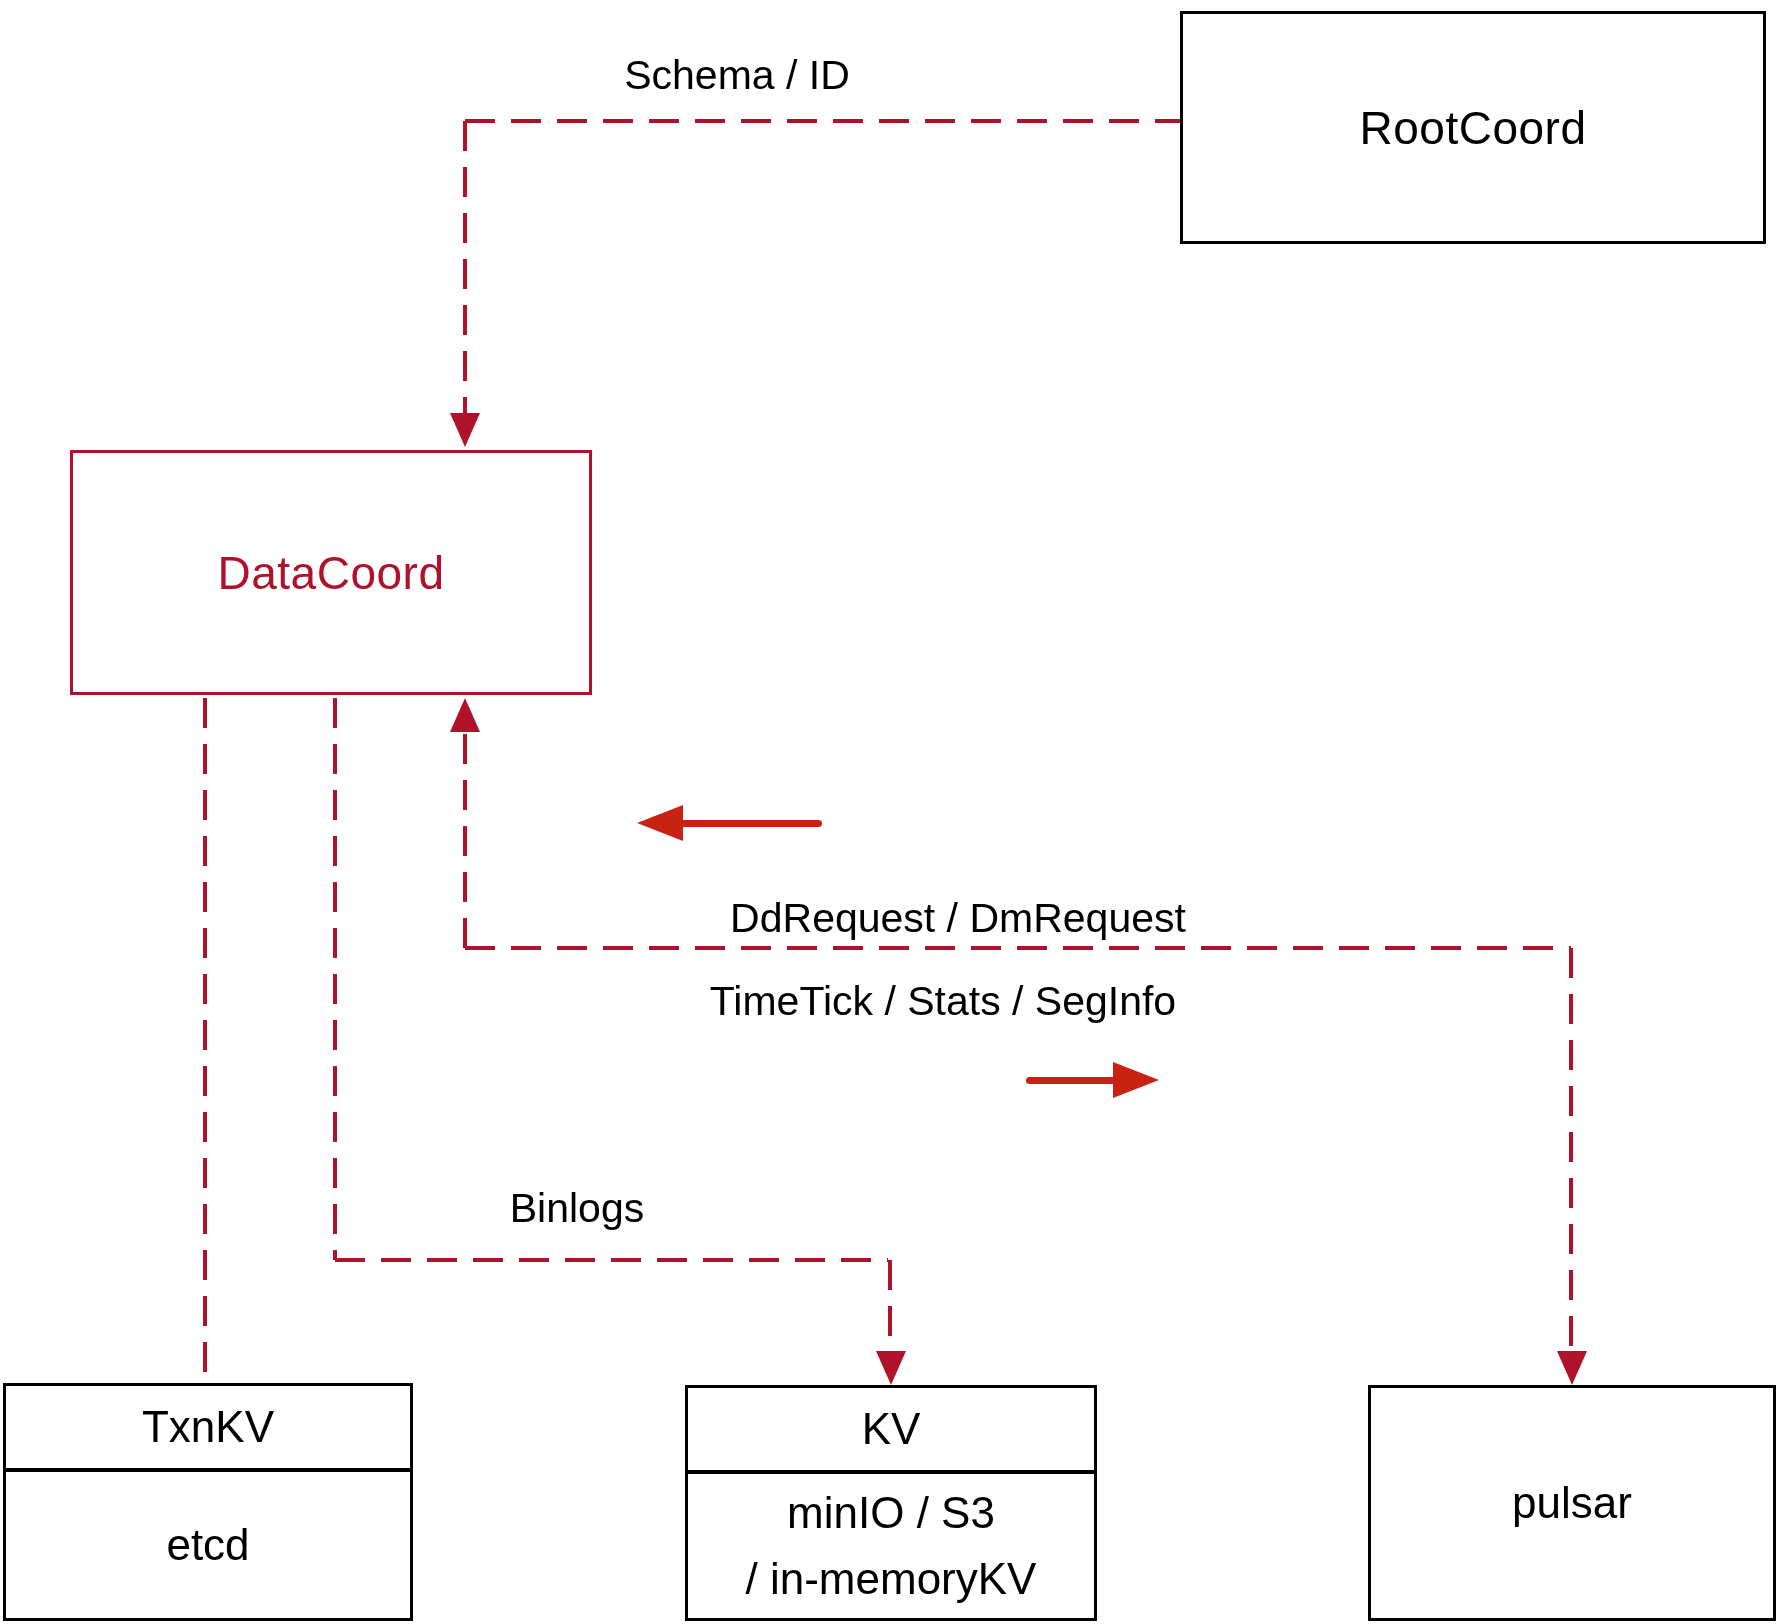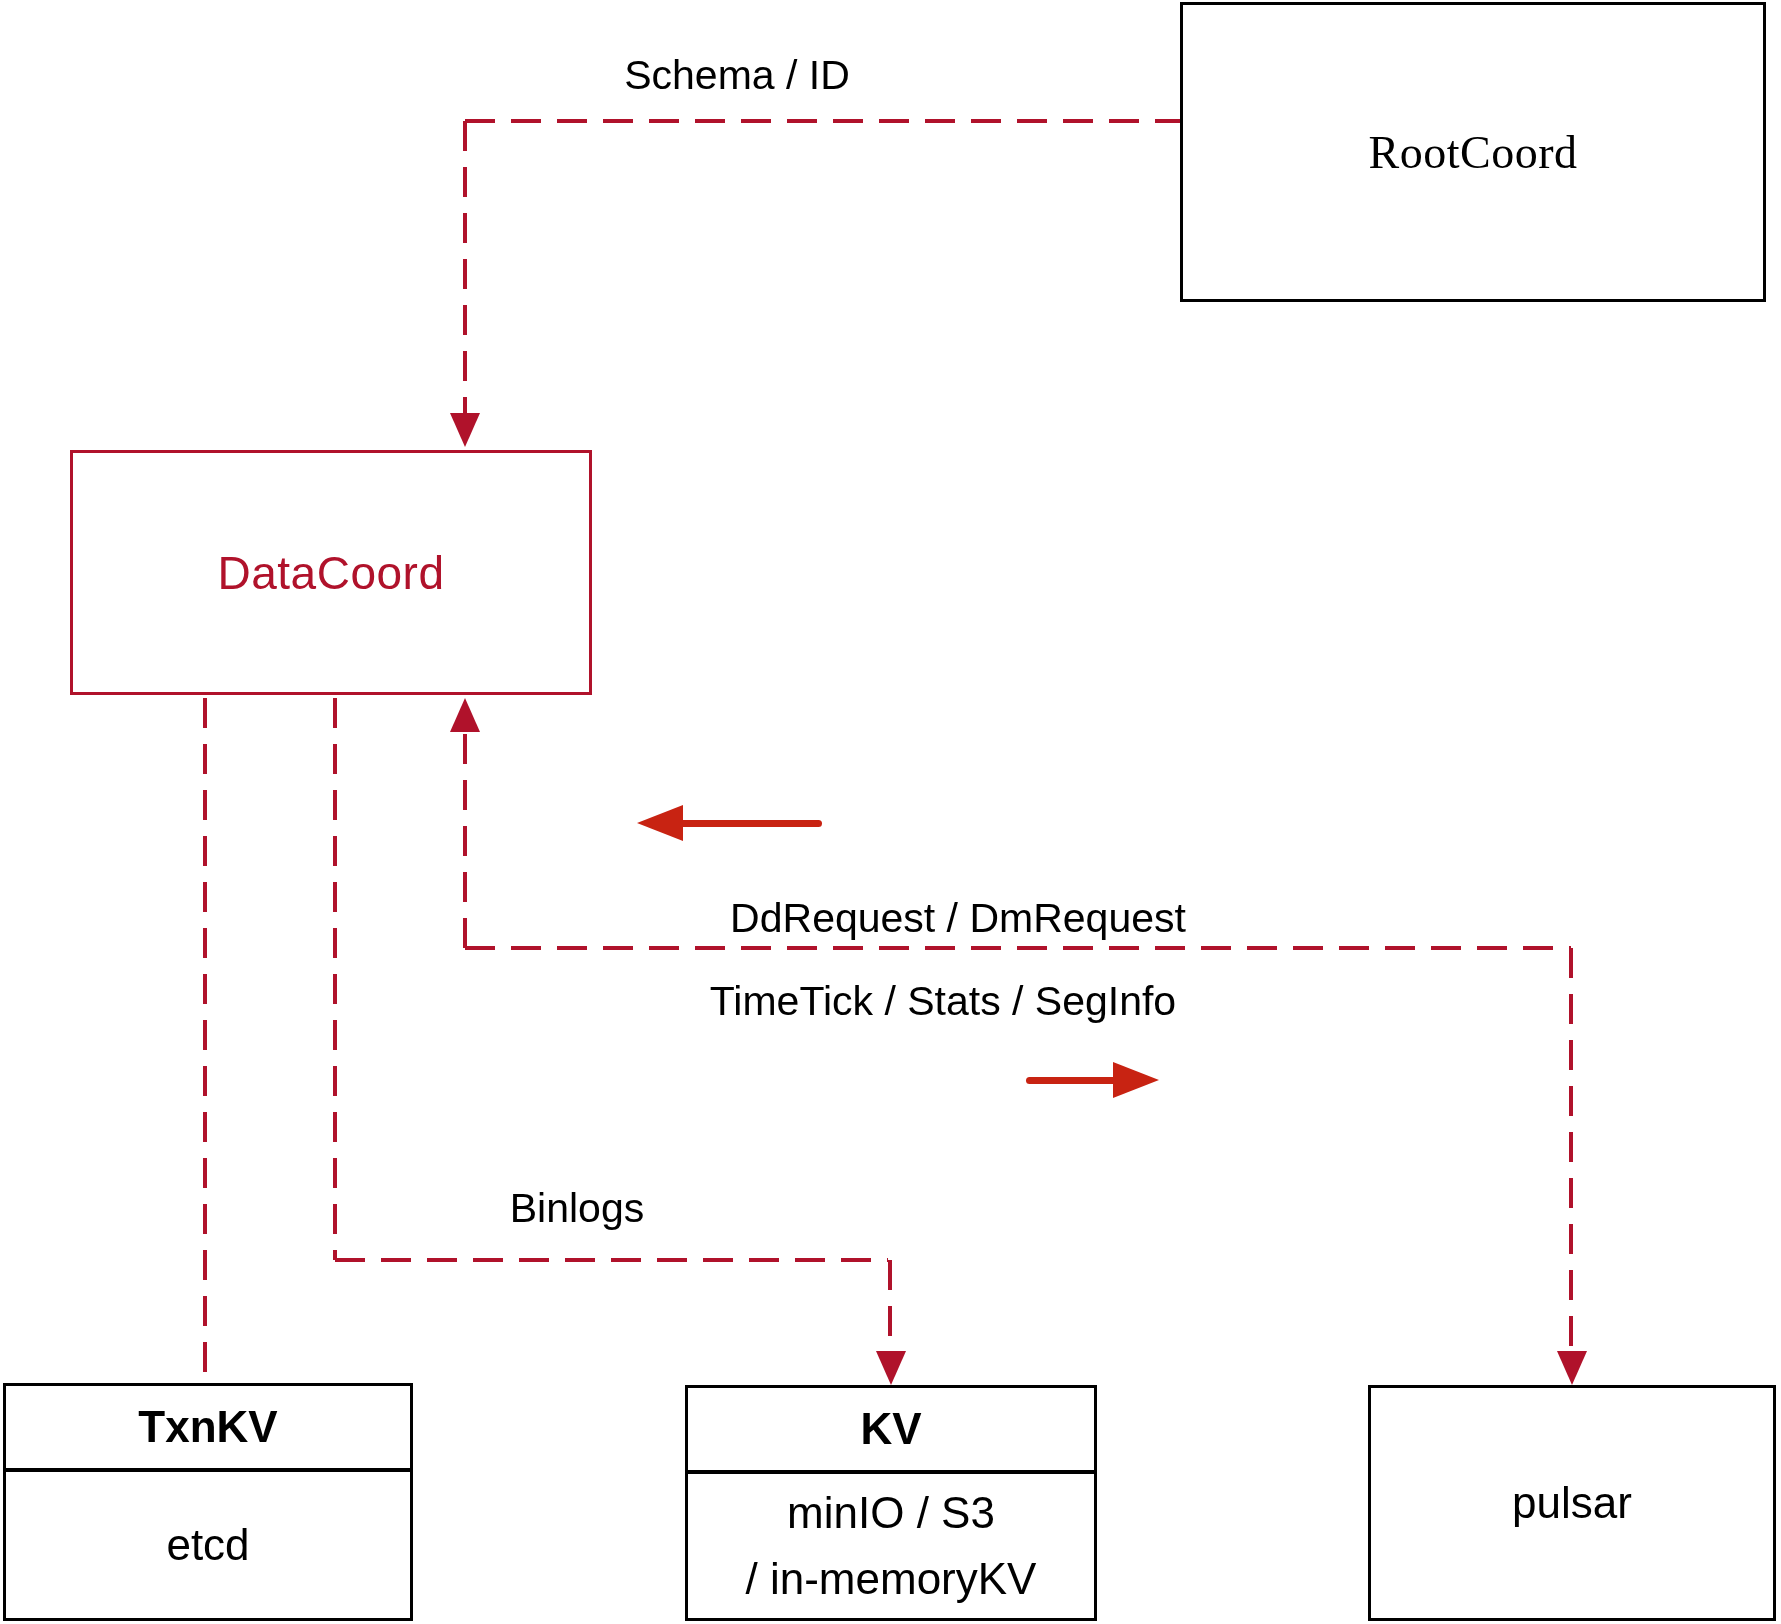--- a/index.html
+++ b/index.html
@@ -45,21 +45,21 @@
     box-sizing: border-box;
     display: flex;
     flex-direction: column;
   }
   .table-node .hdr {
     height: 82px;
     border-bottom: 4px solid var(--node-border);
     display: flex;
     align-items: center;
     justify-content: center;
-    font-weight: bold;
+    font-weight: normal;
     font-size: 44px;
   }
   .table-node .bdy {
     flex: 1;
     display: flex;
     flex-direction: column;
     align-items: center;
     justify-content: center;
     font-size: 44px;
     line-height: 66px;
@@ -157,21 +157,21 @@
   <div>
     <div class="shaft" style="left:1026px; top:1077px; width:96px;"></div>
     <div class="head right" style="left:1113px; top:1062px;"></div>
   </div>
 
   <div class="edge-label" style="left:437px; top:52px; width:600px;">Schema / ID</div>
   <div class="edge-label" style="left:658px; top:875px; width:600px;margin-top:20px;">DdRequest / DmRequest</div>
   <div class="edge-label" style="left:643px; top:978px; width:600px;">TimeTick / Stats / SegInfo</div>
   <div class="edge-label" style="left:427px; top:1185px; width:300px;">Binlogs</div>
 
-  <div class="node" style="left:1180px; top:2px; width:586px; height:300px;font-family:Liberation Serif, serif;">
+  <div class="node" style="left:1180px; top:11px; width:586px; height:233px;">
     <span class="node-title">RootCoord</span>
   </div>
 
   <div class="node crimson" style="left:70px; top:450px; width:522px; height:245px;">
     <span class="node-title">DataCoord</span>
   </div>
 
   <div class="table-node" style="left:3px; top:1383px; width:410px; height:238px;">
     <div class="hdr">
       <span>TxnKV</span>

